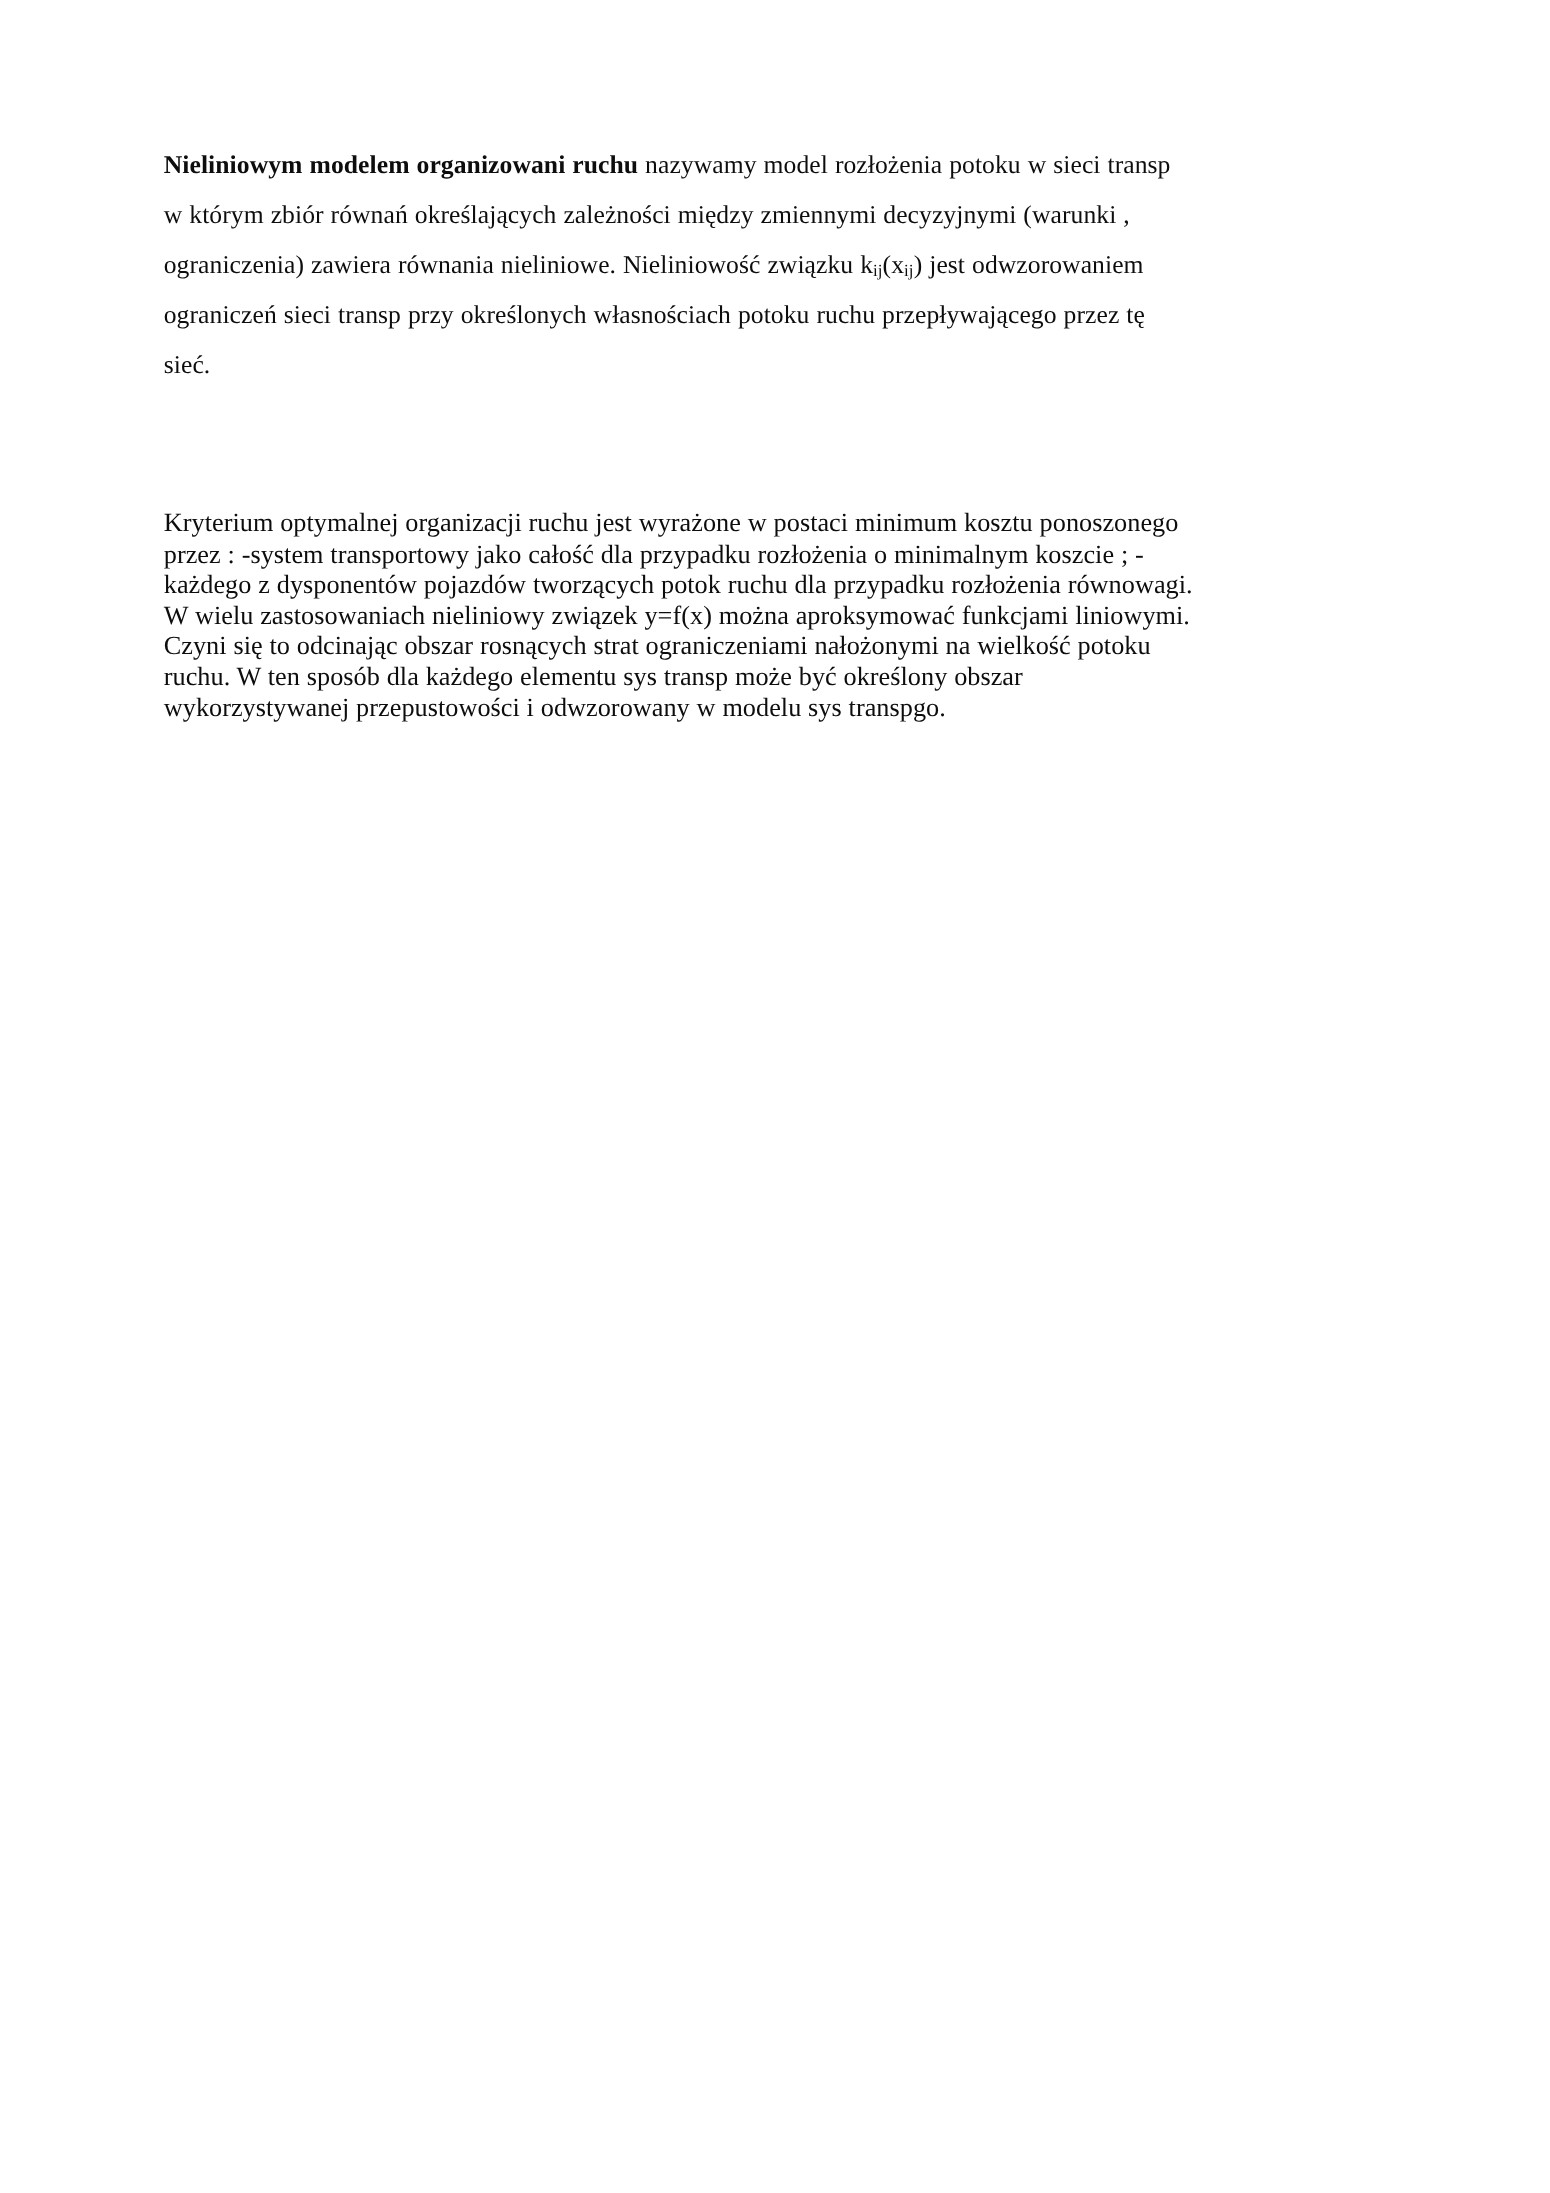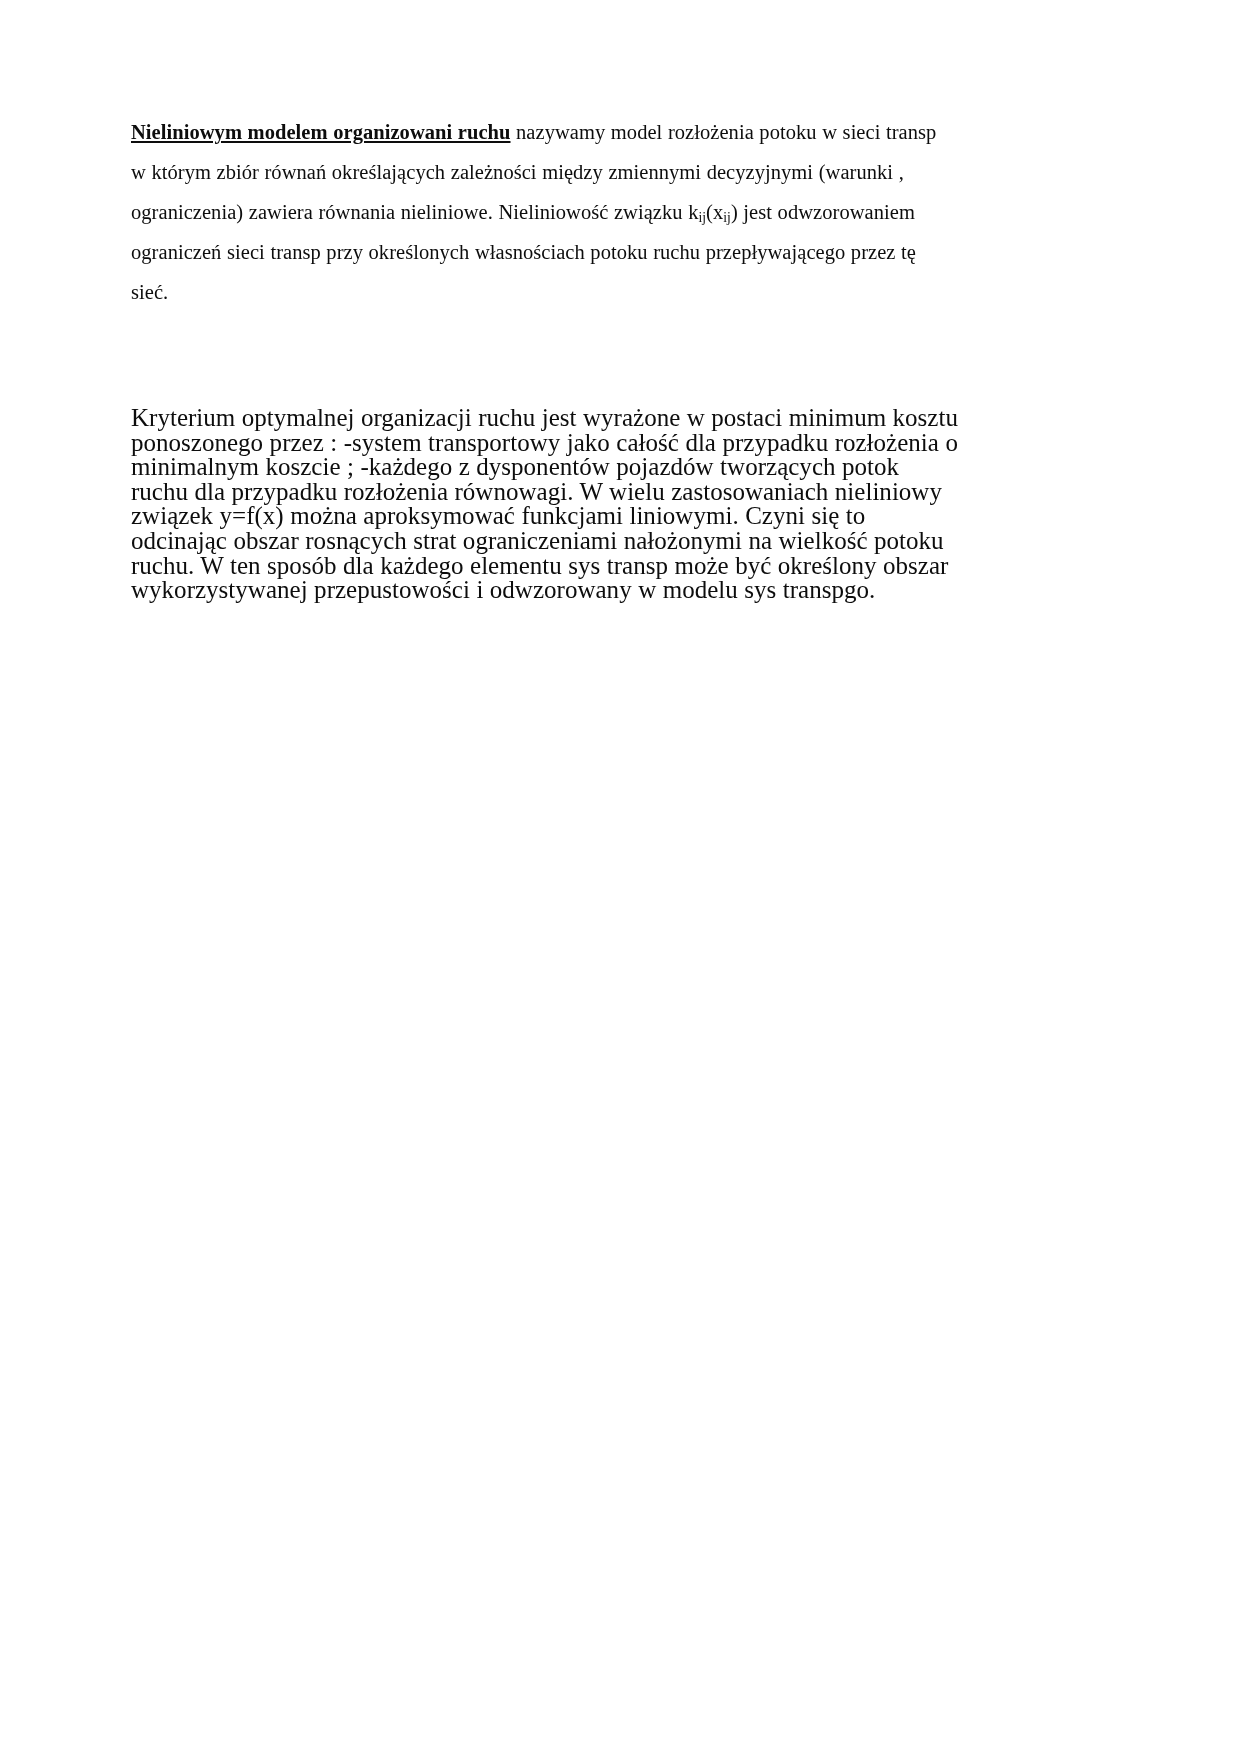--- a/index.html
+++ b/index.html
@@ -35,27 +35,26 @@
   .para-lead {
     font-size: 20.5px;
     line-height: 40px;
     text-align: left;
     margin: 0;
     letter-spacing: 0.05px;
     word-spacing: 0.4px;
   }
   .lead-in {
     font-weight: bold;
-    text-decoration: underline;
     text-underline-offset: 2px;
   }
 
   
   .para-body {
-    font-size: 25px;
+    font-size: 21px;
     line-height: 24.6px;
     text-align: left;
     margin: 0;
     position: absolute;
     left: 131px;
     top: 406px;
     width: 830px;
     letter-spacing: 0.02px;
     word-spacing: 0.2px;
   }

